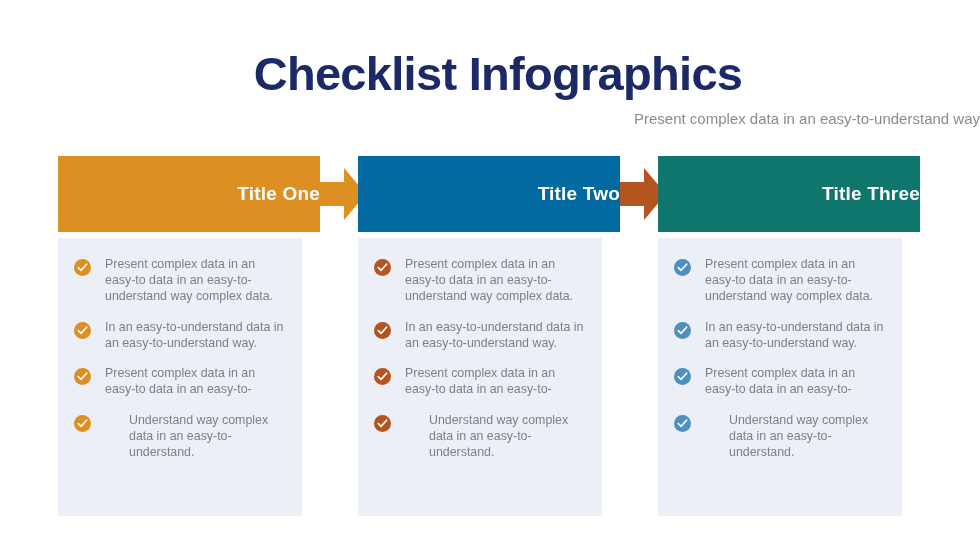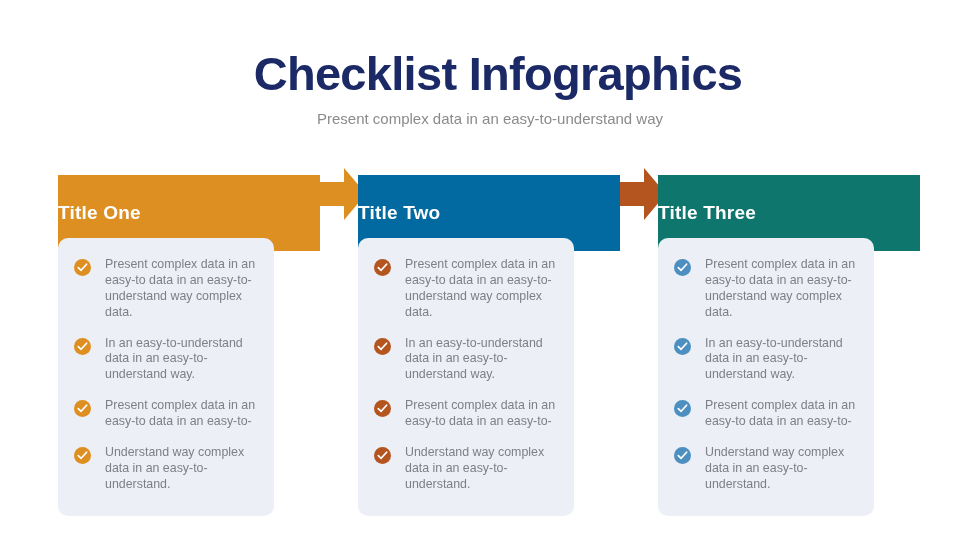--- a/index.html
+++ b/index.html
@@ -34,21 +34,21 @@
     color: #1b2a66;
     line-height: 1.15;
     white-space: nowrap;
     padding-left: 8px;
   }
   .page-subtitle {
     position: absolute;
     top: 110px;
     left: 0;
     width: 980px;
-    text-align: center;
+    text-align: right;
     font-size: 15px;
     color: #8b8b8b;
     line-height: 1.2;
     white-space: nowrap;
   }
 
   
   .columns {
     position: absolute;
     left: 58px;
@@ -67,23 +67,22 @@
   .col-2 { left: 600px; }
 
   .col-header {
     position: absolute;
     top: 0;
     left: 0;
     width: 262px;
     height: 76px;
     display: flex;
     align-items: center;
-    justify-content: flex-start;
+    justify-content: flex-end;
     box-sizing: border-box;
-    margin-top: 19px;
   }
   .col-header-label {
     color: #ffffff;
     font-size: 19px;
     font-weight: bold;
     letter-spacing: 0.2px;
     white-space: nowrap;
   }
 
   
@@ -94,34 +93,33 @@
     width: 46px;
     height: 76px;
     pointer-events: none;
   }
   .col-arrow svg { display: block; }
 
   .col-body {
     position: absolute;
     top: 82px;
     left: 0;
-    width: 216px;
+    width: 244px;
     height: 278px;
     background: #eceff5;
     box-sizing: border-box;
     padding: 19px 16px 10px 16px;
-    border-radius: 10px;
   }
 
   .check-item {
     display: flex;
     align-items: flex-start;
     margin-bottom: 15px;
   }
-  .check-item:last-child { margin-bottom: 4px; }
+  .check-item:last-child { margin-bottom: 4px; gap: 24px; }
 
   .check-badge {
     flex: 0 0 auto;
     width: 17px;
     height: 17px;
     border-radius: 50%;
     margin-top: 2px;
     margin-right: 14px;
     position: relative;
   }

